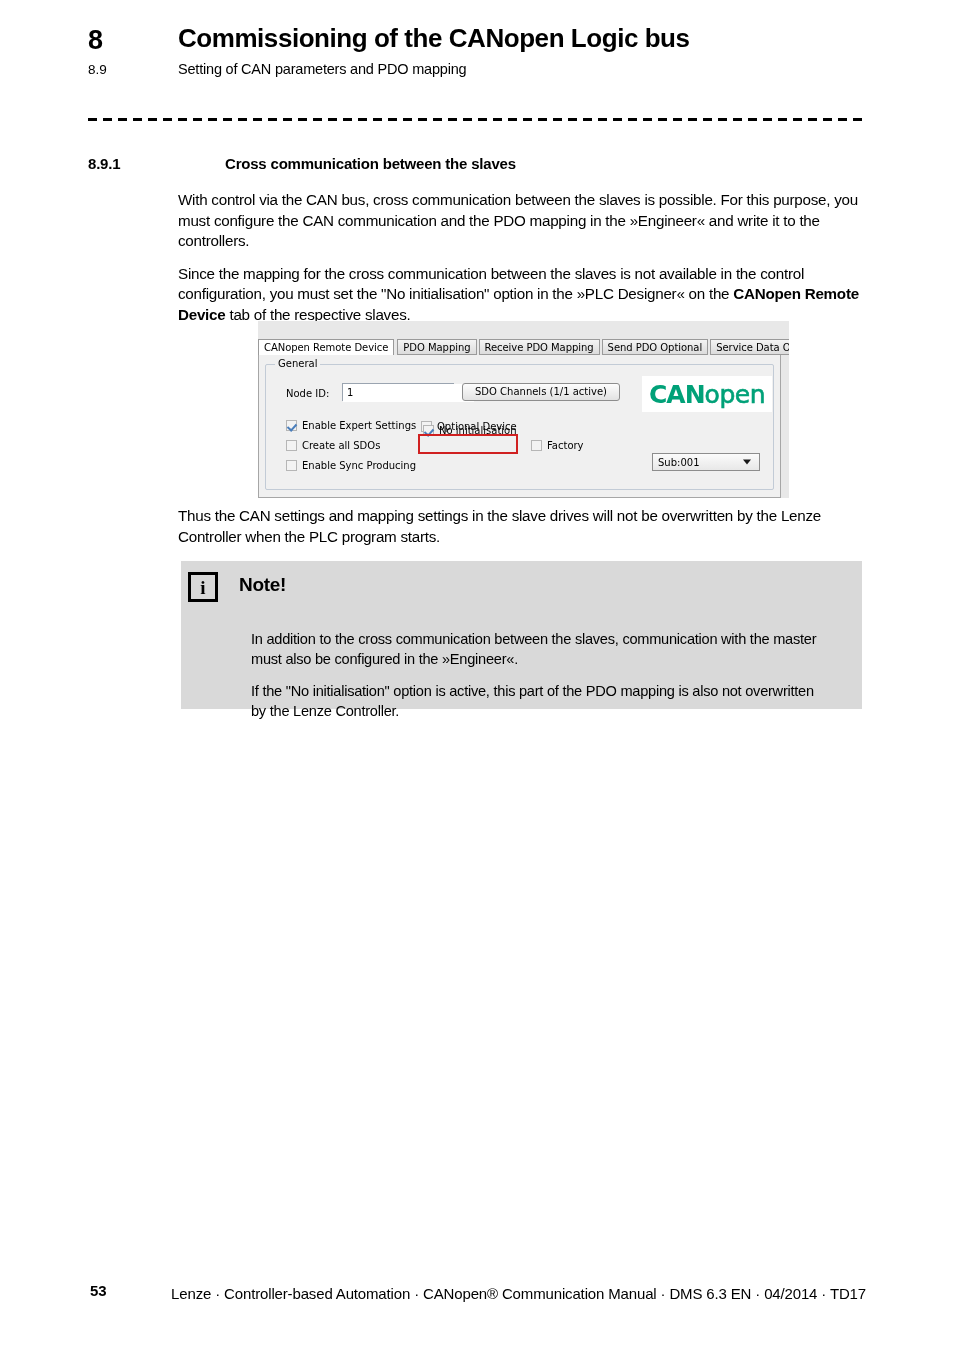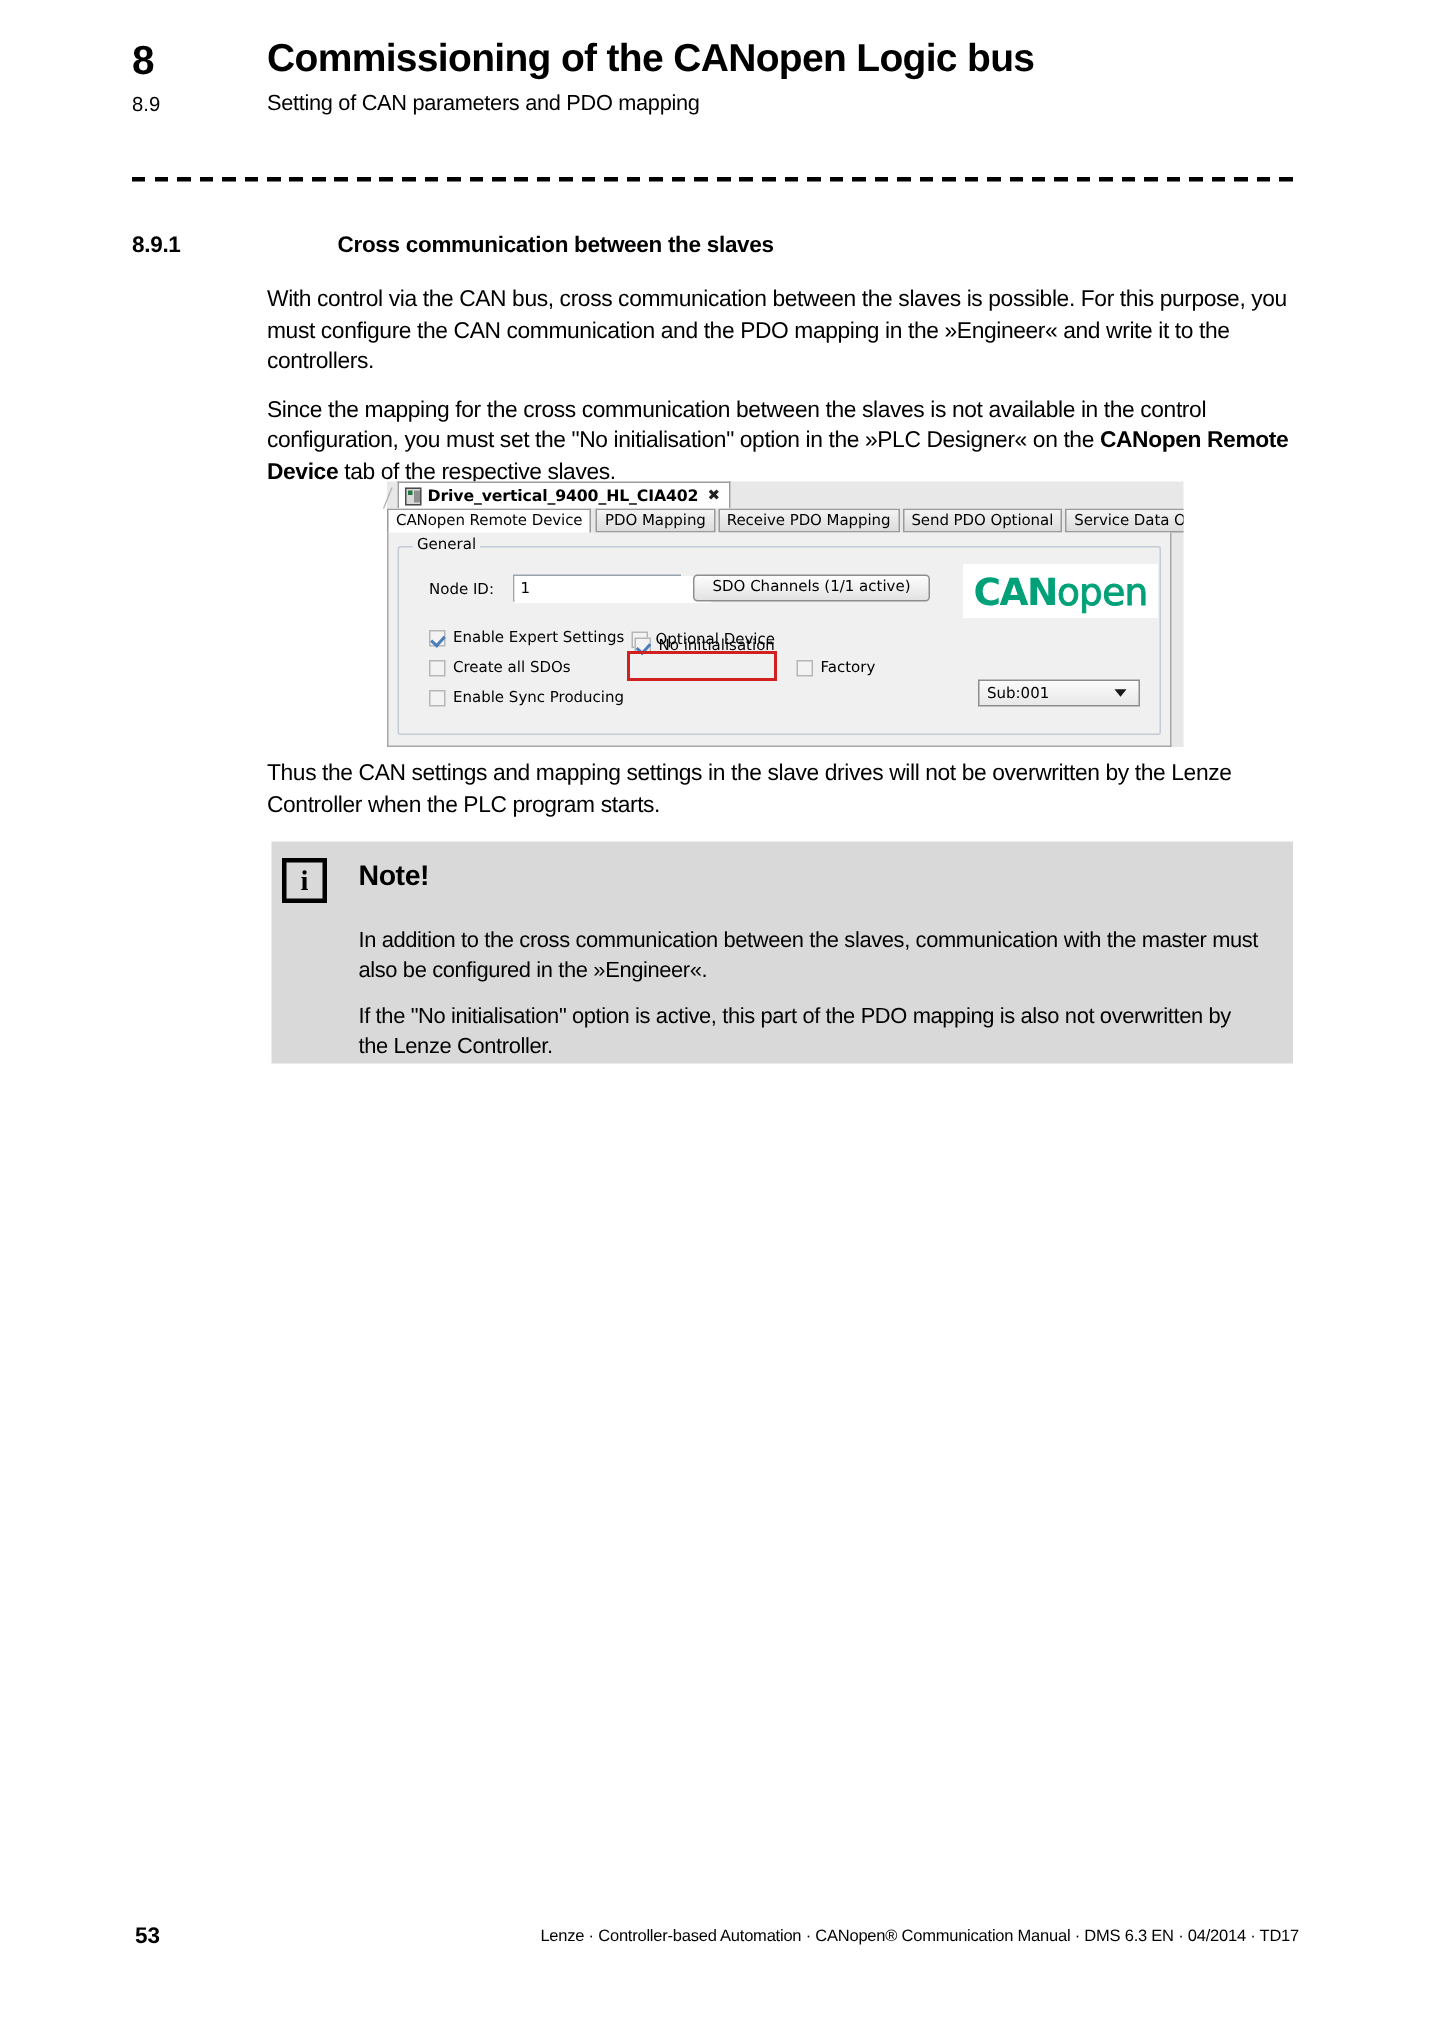--- a/index.html
+++ b/index.html
@@ -429,35 +429,35 @@
   }
   .note-body {
     position: absolute;
     left: 58px; top: 56px;
     width: 600px;
   }
   .note-para {
     font-size: 14.6px;
     line-height: 20px;
     letter-spacing: -0.25px;
-    margin: 0;
+    margin: 12px;
   }
   .note-para + .note-para { margin-top: 11px; }
 
   
   .footer-pagenum {
     position: absolute;
     left: 90px; top: 1282px;
     font-size: 15px;
     font-weight: 700;
   }
   .footer-text {
     position: absolute;
     right: 88px; top: 1285px;
-    font-size: 11px;
+    font-size: 15px;
     letter-spacing: -0.15px;
     white-space: nowrap;
     color: #000;
   }
 </style>
 </head>
 <body>
 
 <div class="page">
 
@@ -470,28 +470,20 @@
   <div class="sub-num">8.9.1</div>
   <div class="sub-title">Cross communication between the slaves</div>
 
   <div class="body-col" id="para-block-1">
     <p class="para">With control via the CAN bus, cross communication between the slaves is possible. For this purpose, you must configure the CAN communication and the PDO mapping in the »Engineer« and write it to the controllers.</p>
     <p class="para"><span>Since the mapping for the cross communication between the slaves is not available in the control configuration, you must set the "No initialisation" option in the »PLC Designer« on the </span><b>CANopen Remote Device</b><span> tab of the respective slaves.</span></p>
   </div>
 
   <div class="app-shot">
 
-    <div class="doc-tabrow">
-      <div class="doc-tab-skew"></div>
-      <div class="doc-tab">
-        <span class="dev-icon"></span>
-        <span class="doc-tab-label">Drive_vertical_9400_HL_CIA402</span>
-        <span class="doc-tab-close">✖</span>
-      </div>
-    </div>
 
     <div class="tabstrip">
       <span class="tab active">CANopen Remote Device</span><span class="tab">PDO Mapping</span><span class="tab">Receive PDO Mapping</span><span class="tab">Send PDO Optional</span><span class="tab">Service Data Object</span>
     </div>
 
     <div class="client">
       <div class="groupbox">
         <span class="groupbox-title">General</span>
 
         <span class="lbl" id="node-id-label">Node ID:</span>

